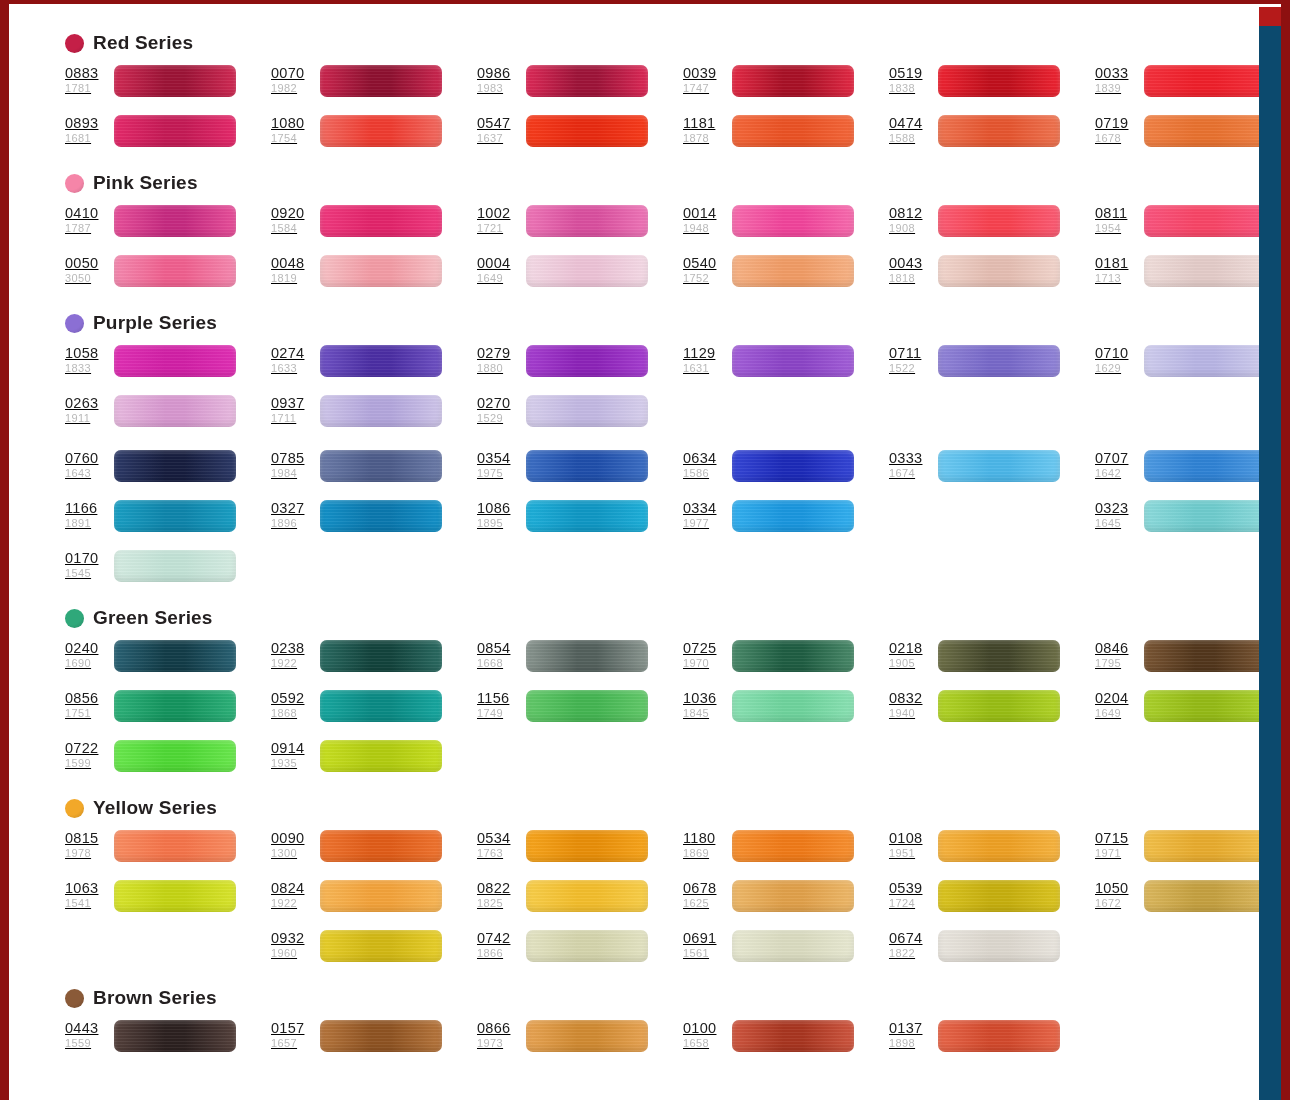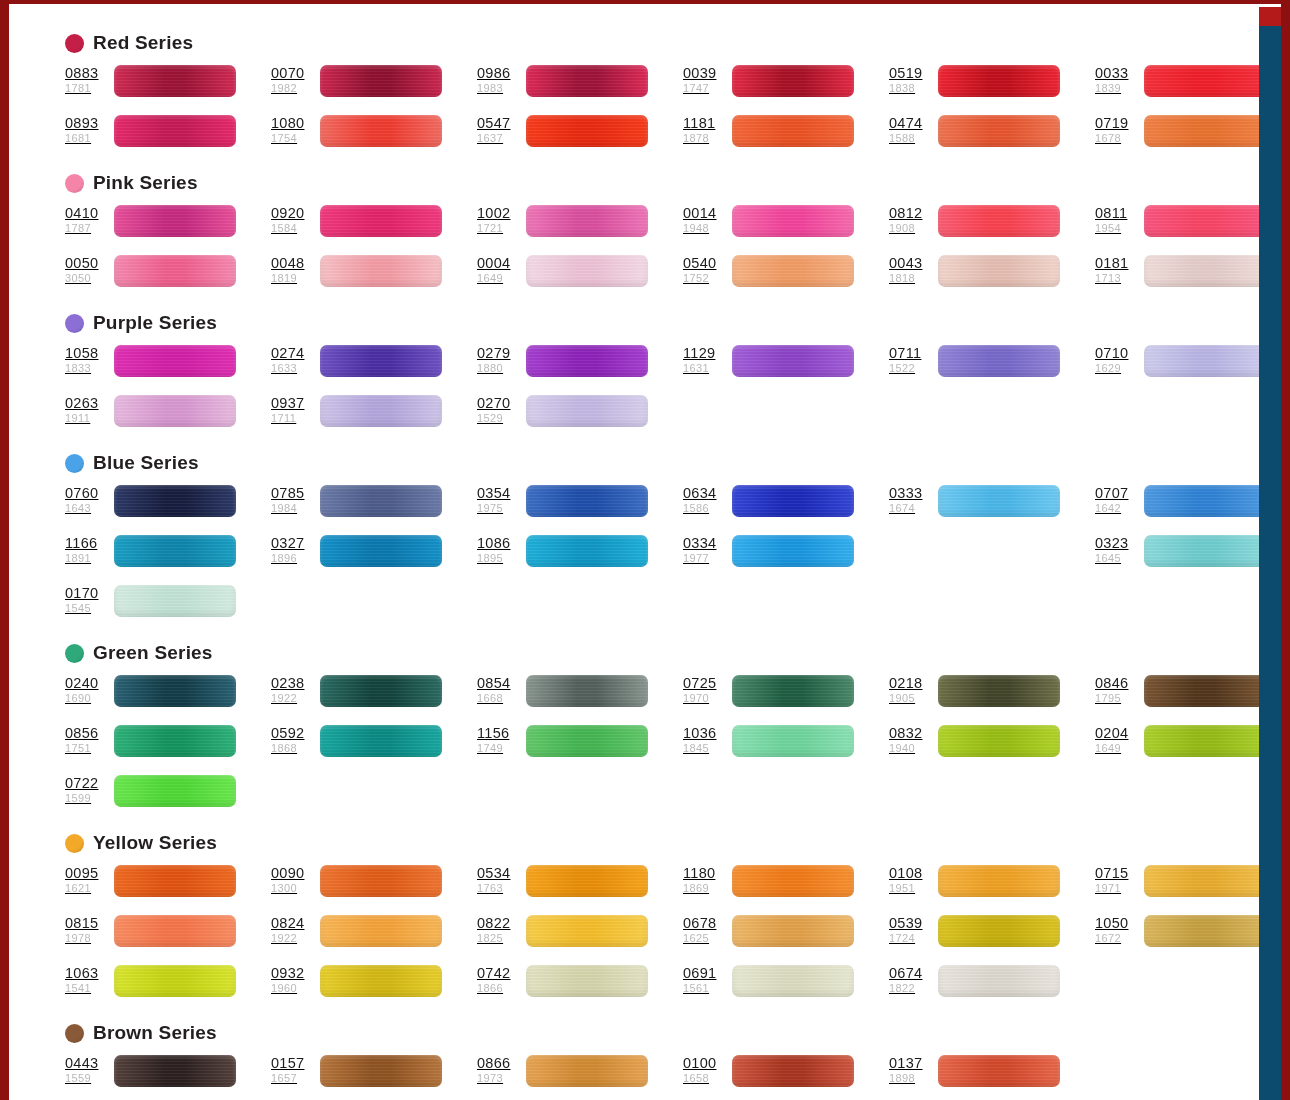--- a/index.html
+++ b/index.html
@@ -437,24 +437,20 @@
               <div class="labels">
                 <div class="code">0710</div>
                 <div class="subcode">1629</div>
               </div>
               <div class="swatch" style="background: linear-gradient(90deg, rgb(207, 205, 238) 0%, rgb(184, 181, 228) 42%, rgb(184, 181, 228) 58%, rgb(207, 205, 238) 100%);"></div>
             </div>
           </div>
         </div>
       </div>
       <div class="series">
-        <div class="series-head">
-          <span class="series-dot" style="background: radial-gradient(circle at 35% 30%, rgb(74, 163, 232) 0%, rgb(74, 163, 232) 55%, rgba(0, 0, 0, 0.18) 100%), rgb(74, 163, 232);"></span>
-          <span class="series-title">Blue Series</span>
-        </div>
         <div class="grid">
           <div class="col">
             <div class="swatch-row">
               <div class="labels">
                 <div class="code">0760</div>
                 <div class="subcode">1643</div>
               </div>
               <div class="swatch" style="background: linear-gradient(90deg, rgb(45, 58, 104) 0%, rgb(22, 29, 62) 42%, rgb(22, 29, 62) 58%, rgb(45, 58, 104) 100%);"></div>
             </div>
             <div class="swatch-row">
@@ -584,20 +580,27 @@
               </div>
               <div class="swatch" style="background: linear-gradient(90deg, rgb(43, 107, 98) 0%, rgb(18, 67, 60) 42%, rgb(18, 67, 60) 58%, rgb(43, 107, 98) 100%);"></div>
             </div>
             <div class="swatch-row">
               <div class="labels">
                 <div class="code">0592</div>
                 <div class="subcode">1868</div>
               </div>
               <div class="swatch" style="background: linear-gradient(90deg, rgb(24, 168, 160) 0%, rgb(10, 138, 132) 42%, rgb(10, 138, 132) 58%, rgb(24, 168, 160) 100%);"></div>
             </div>
+            <div class="swatch-row">
+              <div class="labels">
+                <div class="code">0914</div>
+                <div class="subcode">1935</div>
+              </div>
+              <div class="swatch" style="background: linear-gradient(90deg, rgb(200, 224, 34) 0%, rgb(178, 204, 16) 42%, rgb(178, 204, 16) 58%, rgb(200, 224, 34) 100%);"></div>
+            </div>
           </div>
           <div class="col">
             <div class="swatch-row">
               <div class="labels">
                 <div class="code">0854</div>
                 <div class="subcode">1668</div>
               </div>
               <div class="swatch" style="background: linear-gradient(90deg, rgb(138, 150, 144) 0%, rgb(83, 96, 92) 42%, rgb(83, 96, 92) 58%, rgb(138, 150, 144) 100%);"></div>
             </div>
             <div class="swatch-row">
@@ -658,27 +661,20 @@
           </div>
         </div>
       </div>
       <div class="series">
         <div class="series-head">
           <span class="series-dot" style="background: radial-gradient(circle at 35% 30%, rgb(242, 168, 41) 0%, rgb(242, 168, 41) 55%, rgba(0, 0, 0, 0.18) 100%), rgb(242, 168, 41);"></span>
           <span class="series-title">Yellow Series</span>
         </div>
         <div class="grid">
           <div class="col">
-            <div class="swatch-row">
-              <div class="labels">
-                <div class="code">0095</div>
-                <div class="subcode">1621</div>
-              </div>
-              <div class="swatch" style="background: linear-gradient(90deg, rgb(239, 106, 34) 0%, rgb(224, 83, 16) 42%, rgb(224, 83, 16) 58%, rgb(239, 106, 34) 100%);"></div>
-            </div>
             <div class="swatch-row">
               <div class="labels">
                 <div class="code">0815</div>
                 <div class="subcode">1978</div>
               </div>
               <div class="swatch" style="background: linear-gradient(90deg, rgb(249, 141, 98) 0%, rgb(244, 116, 74) 42%, rgb(244, 116, 74) 58%, rgb(249, 141, 98) 100%);"></div>
             </div>
             <div class="swatch-row">
               <div class="labels">
                 <div class="code">1063</div>

